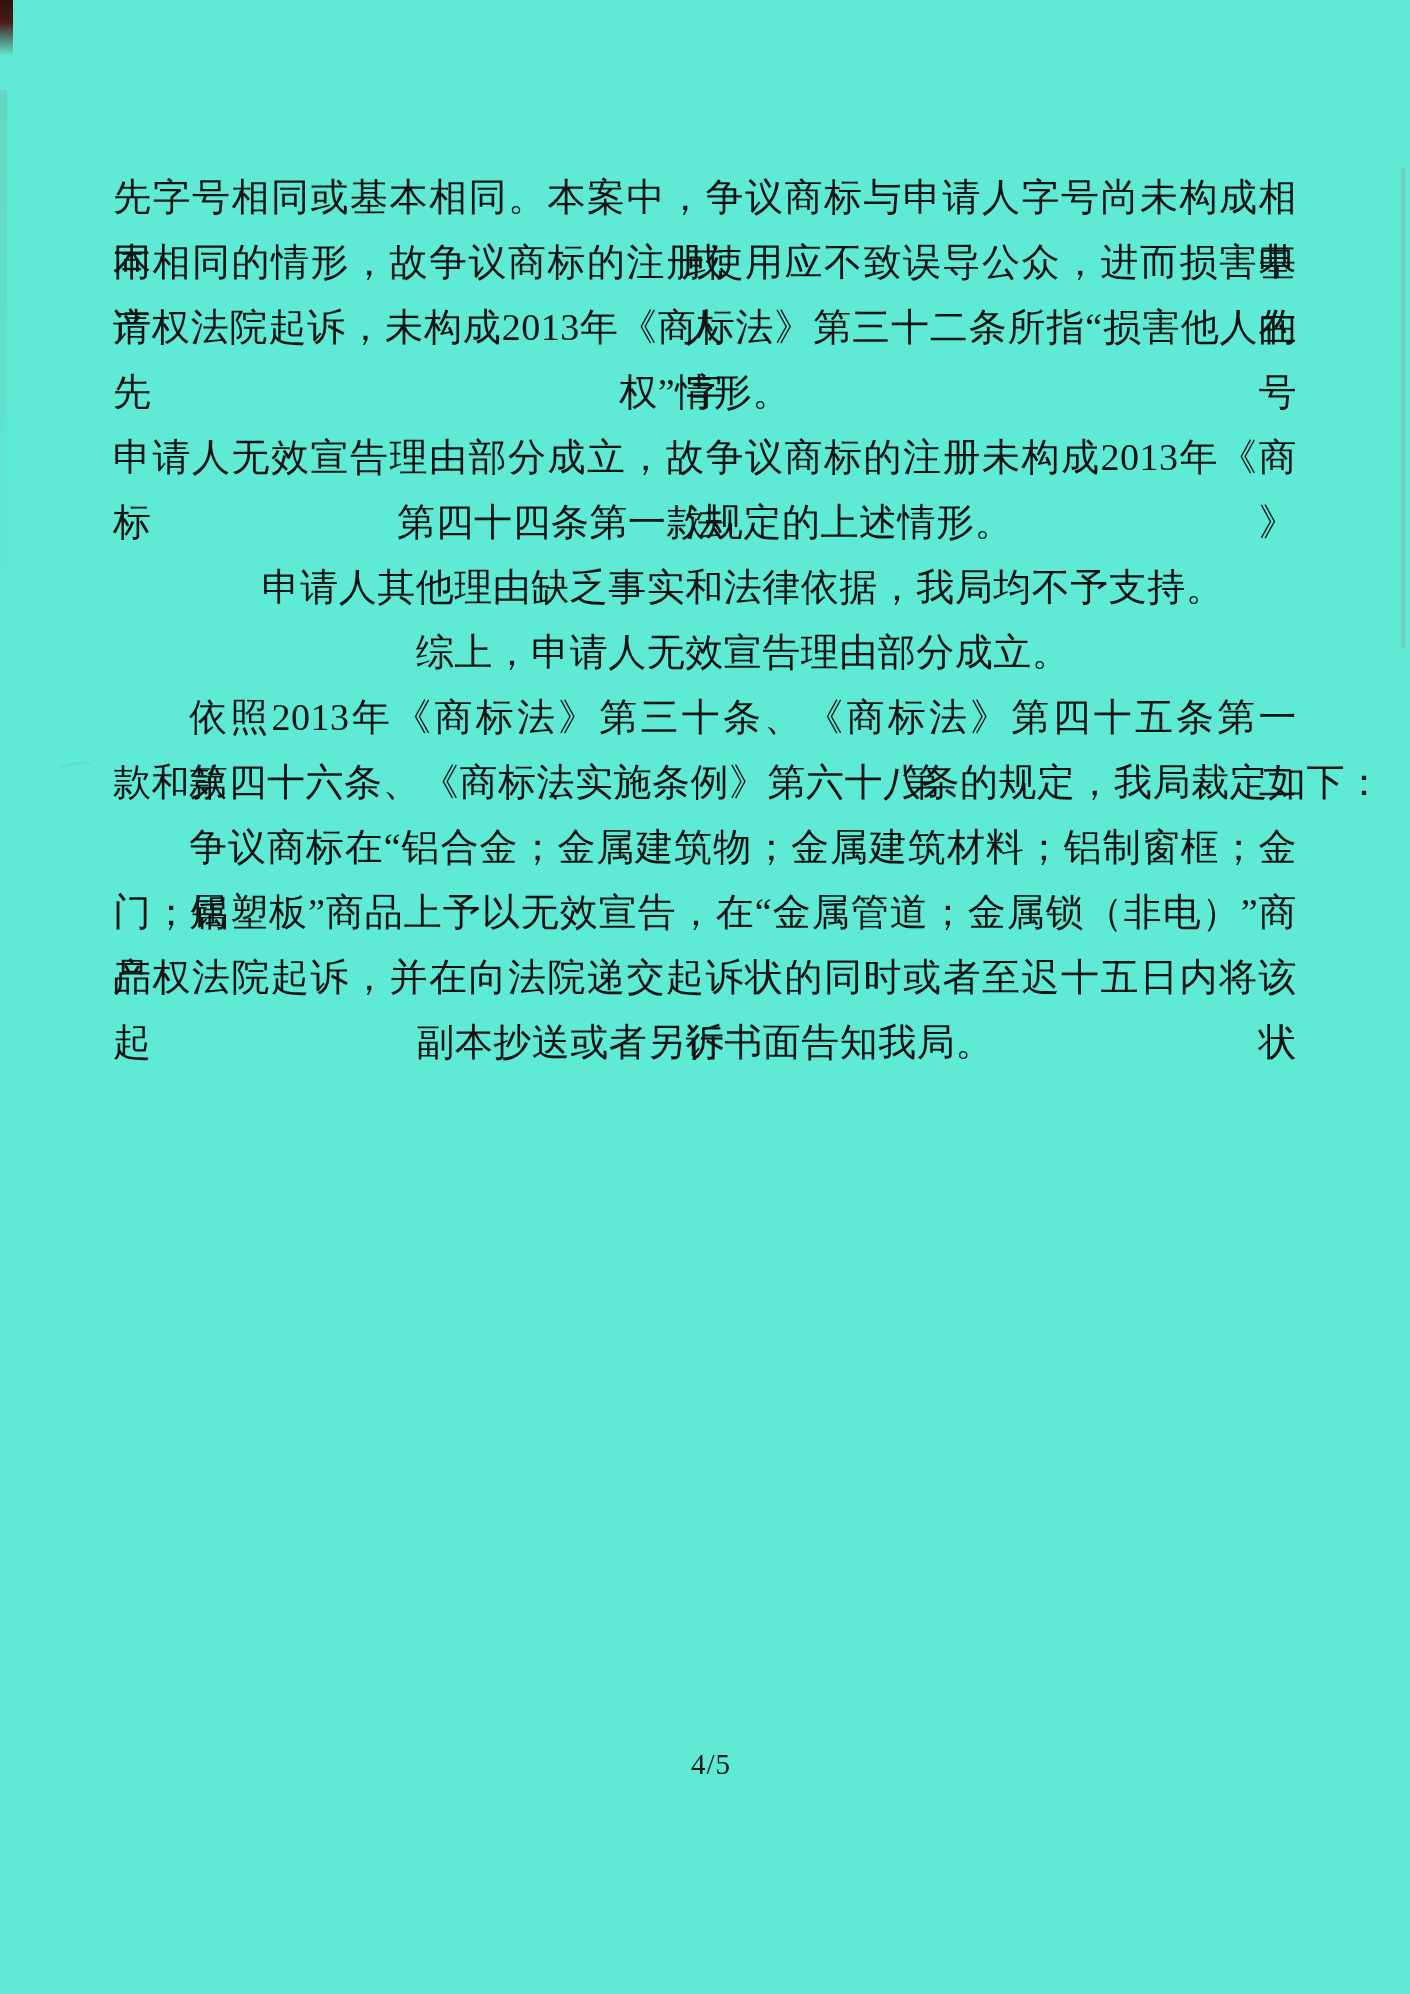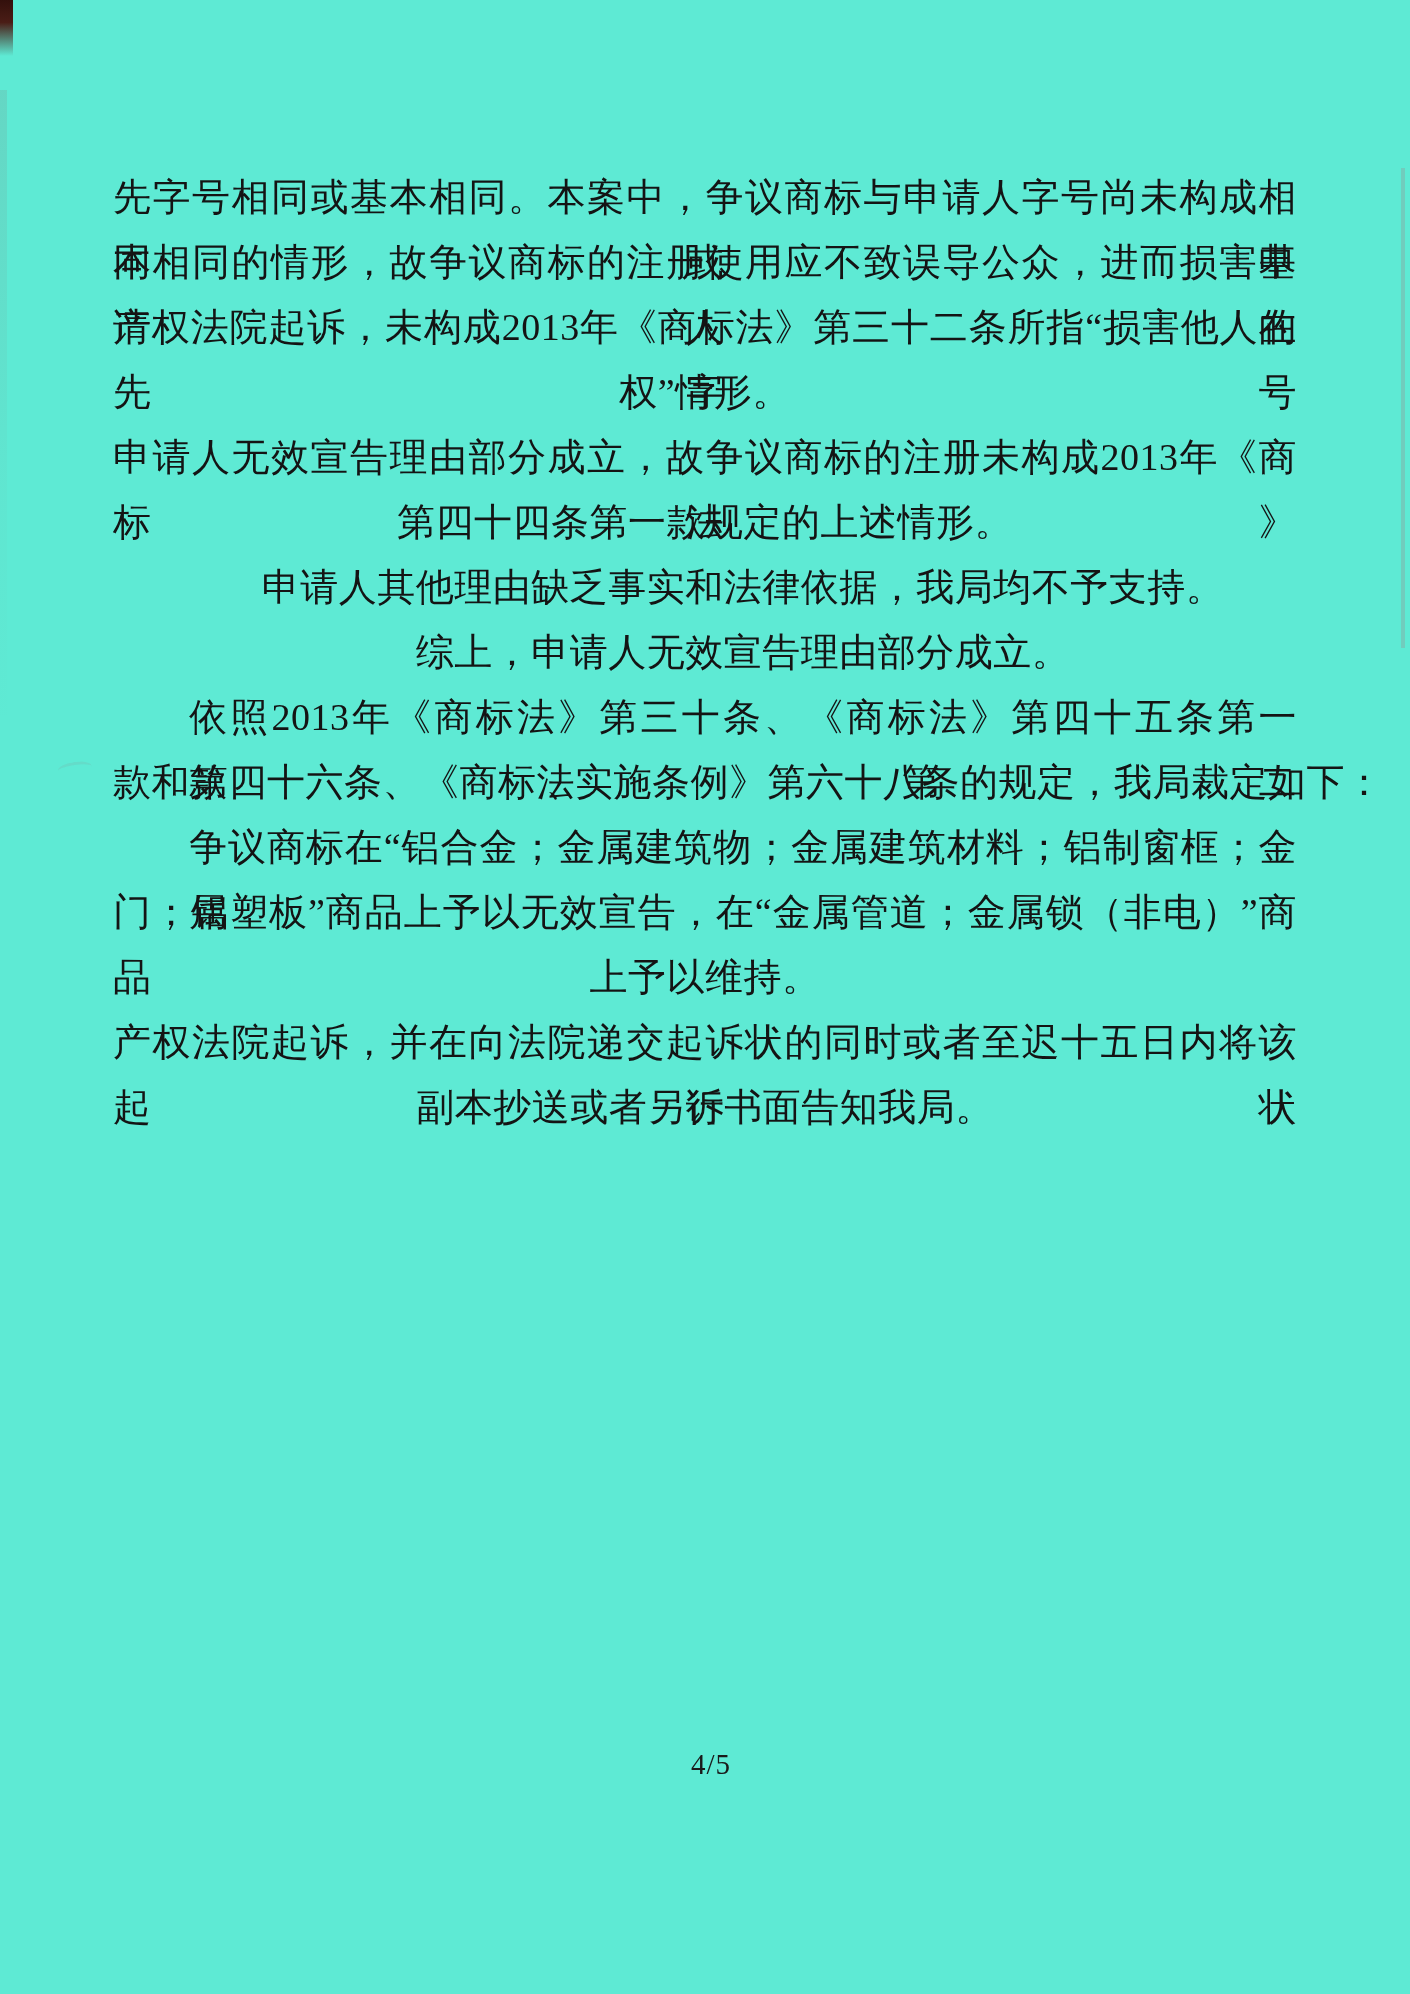--- a/index.html
+++ b/index.html
@@ -106,20 +106,19 @@
     <div class="line jl">产权法院起诉，未构成2013年《商标法》第三十二条所指“损害他人在先字号</div>
     <div class="line">权”情形。</div>
     <div class="line jl">申请人无效宣告理由部分成立，故争议商标的注册未构成2013年《商标法》</div>
     <div class="line">第四十四条第一款规定的上述情形。</div>
     <div class="line ind">申请人其他理由缺乏事实和法律依据，我局均不予支持。</div>
     <div class="line ind">综上，申请人无效宣告理由部分成立。</div>
     <div class="line jl ind">依照2013年《商标法》第三十条、《商标法》第四十五条第一款、第二</div>
     <div class="line">款和第四十六条、《商标法实施条例》第六十八条的规定，我局裁定如下：</div>
     <div class="line jl ind">争议商标在“铝合金；金属建筑物；金属建筑材料；铝制窗框；金属</div>
     <div class="line jl">门；铝塑板”商品上予以无效宣告，在“金属管道；金属锁（非电）”商品</div>
-    <div class="line">上予以维持。</div>
     <div class="line jl">产权法院起诉，并在向法院递交起诉状的同时或者至迟十五日内将该起诉状</div>
     <div class="line">副本抄送或者另行书面告知我局。</div>
   </div>
 
   <div class="footer">4/5</div>
 
 </div>
 
 </body></html>

